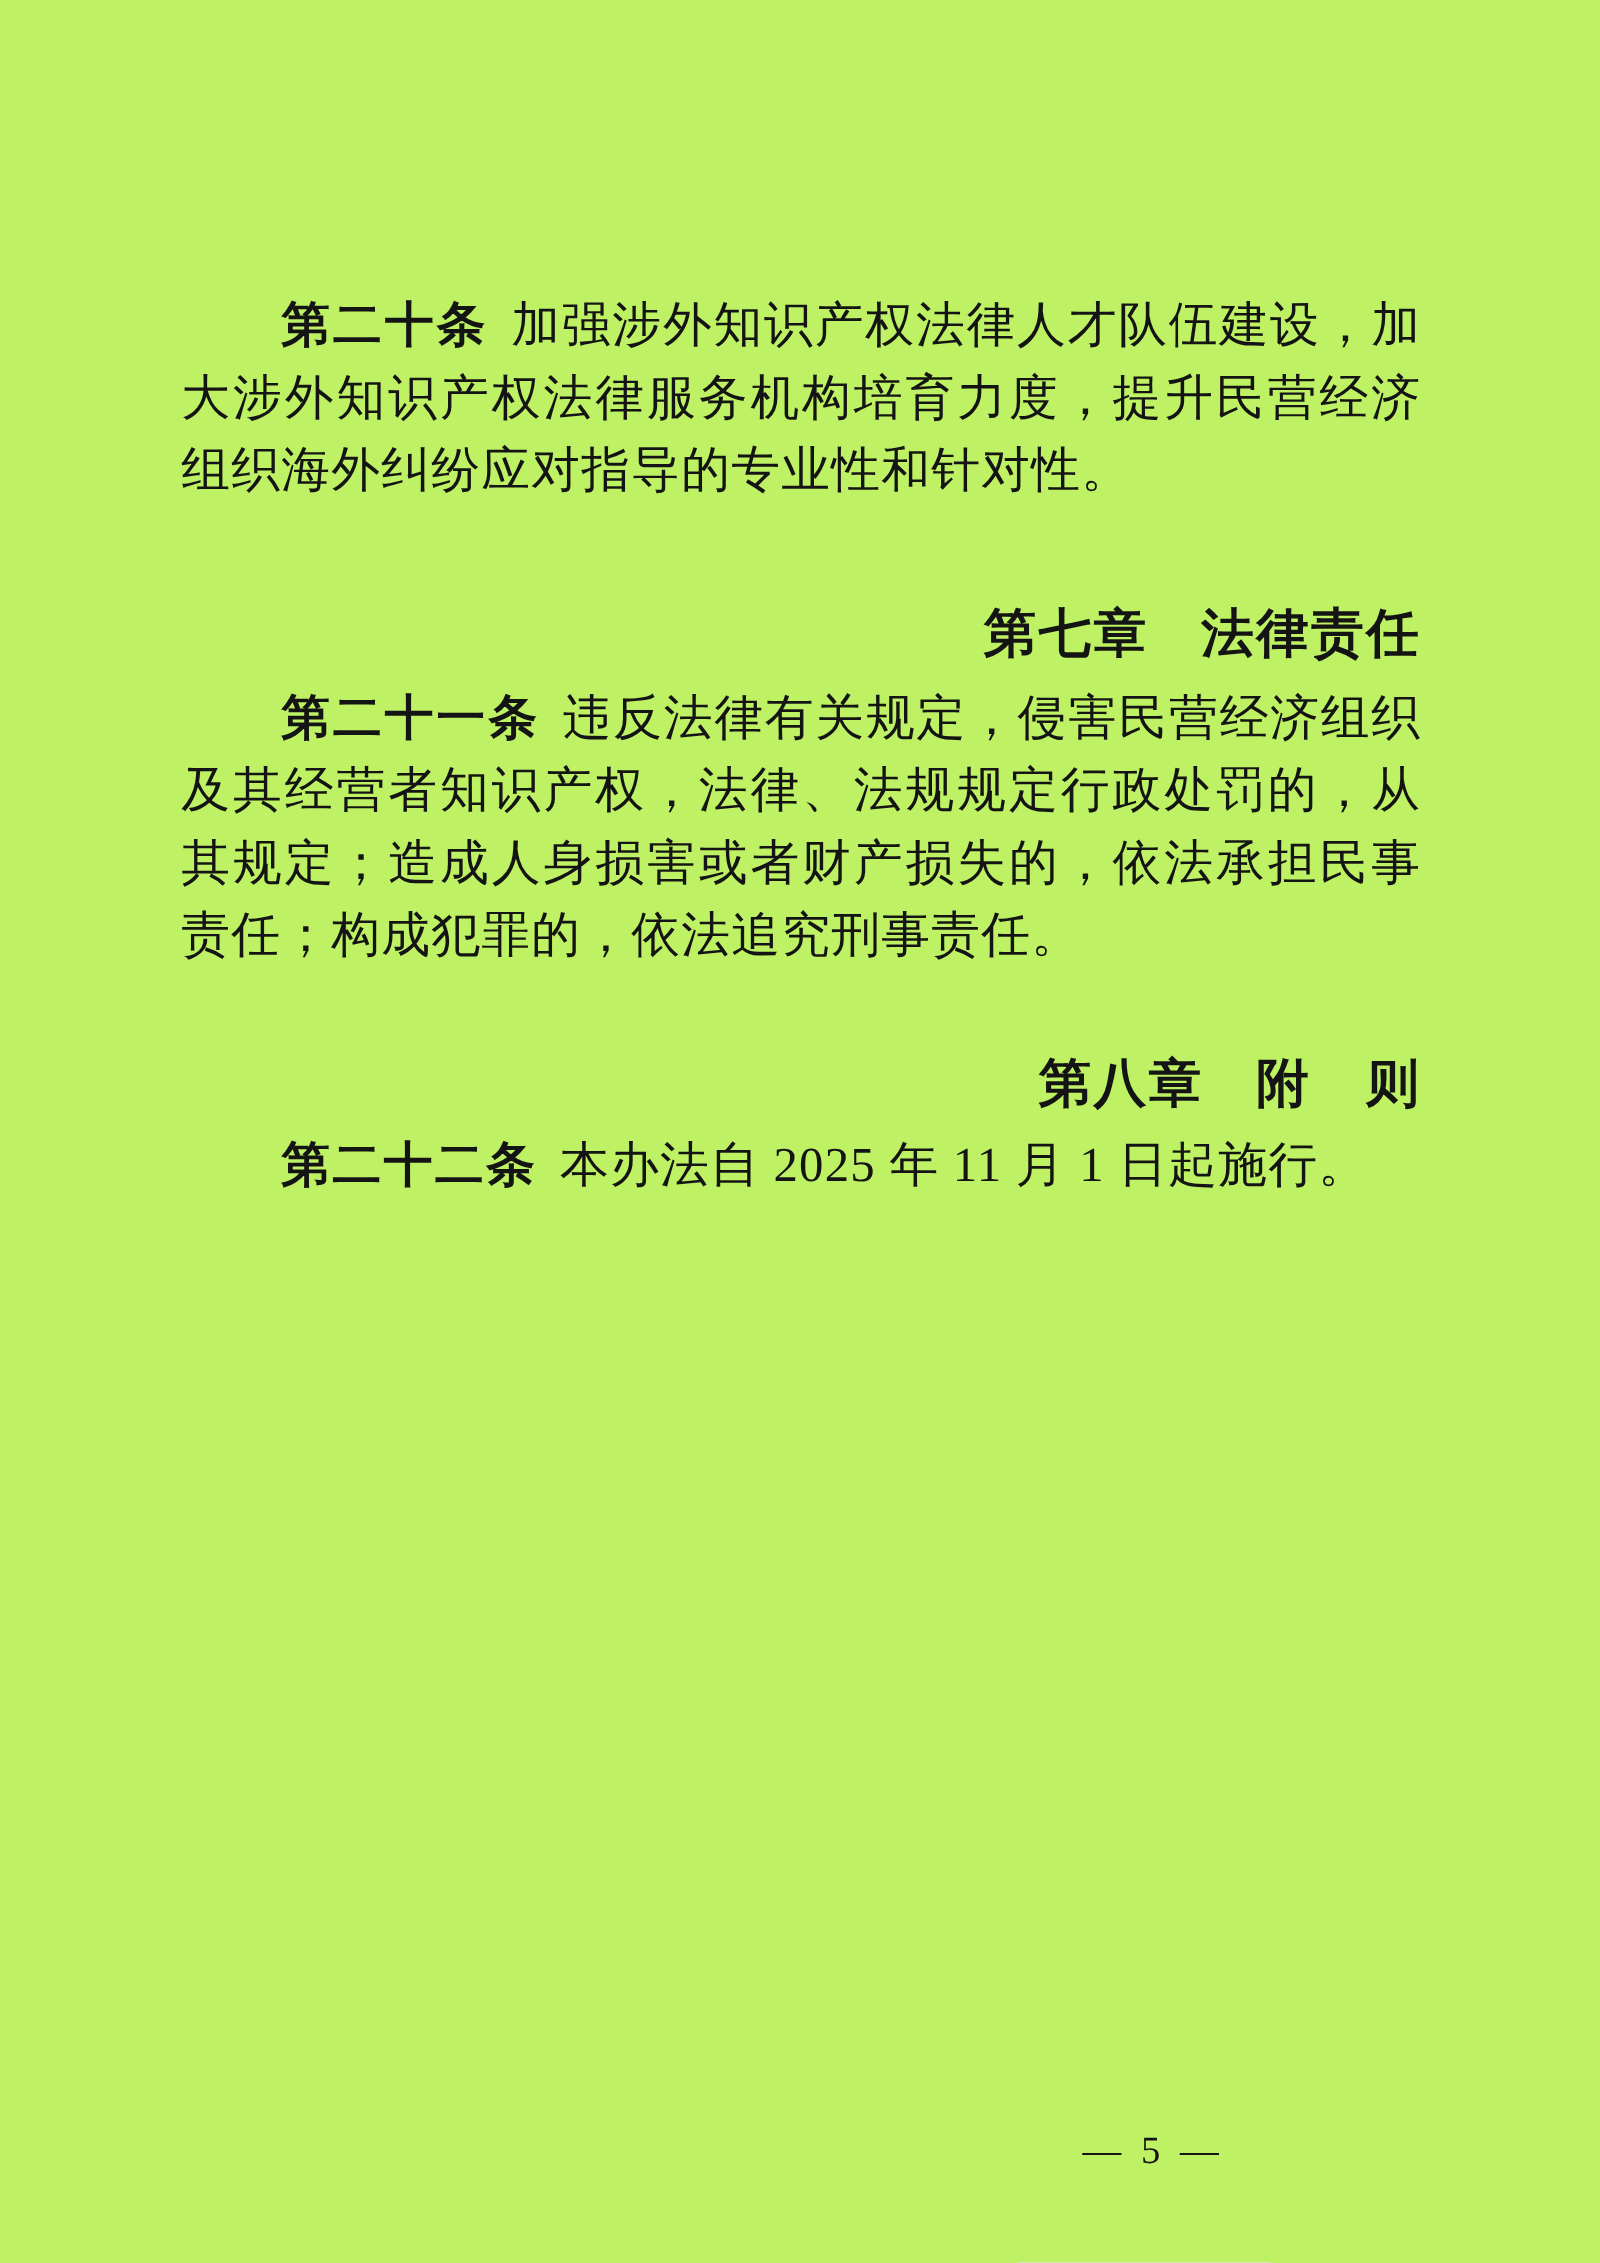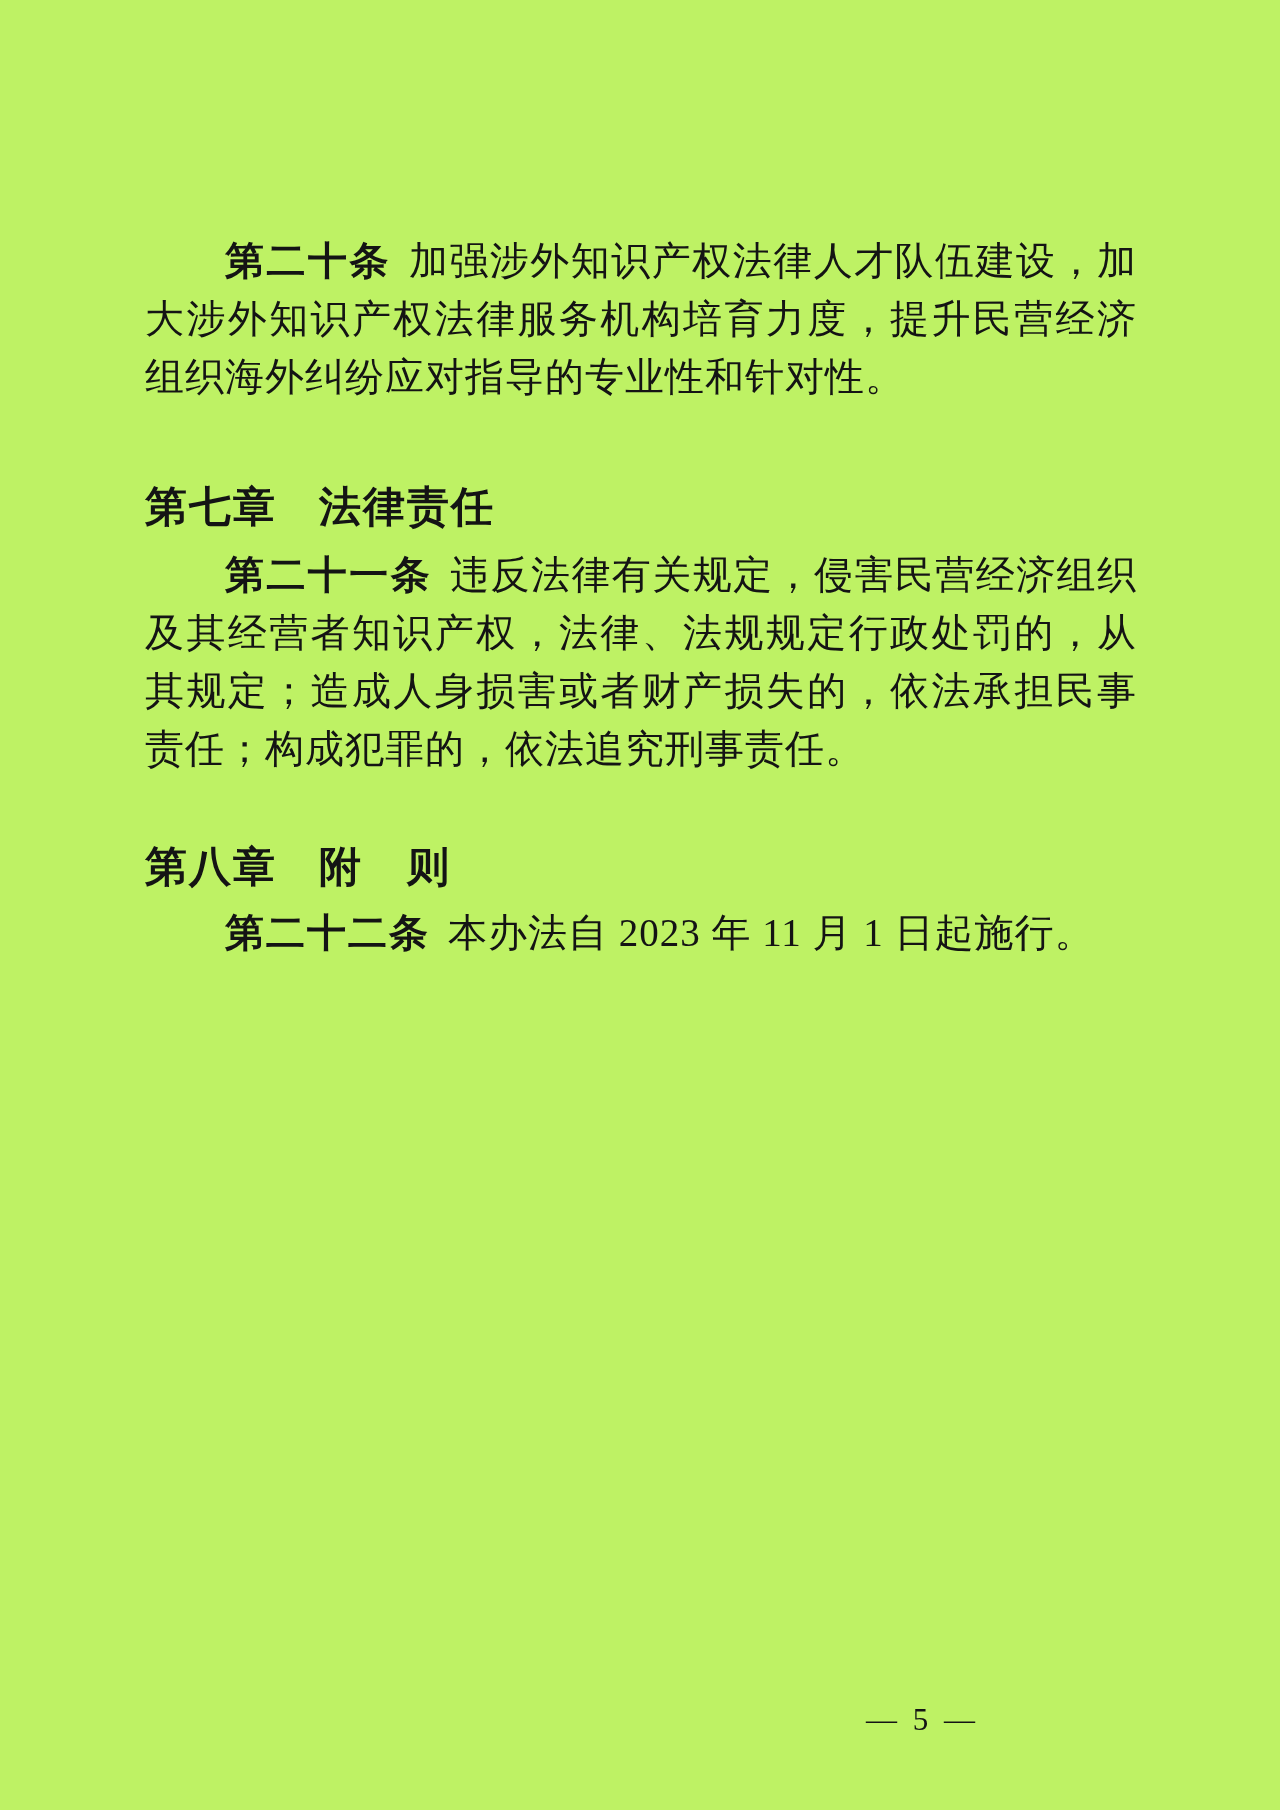--- a/index.html
+++ b/index.html
@@ -34,21 +34,21 @@
     font-family: "Liberation Sans", sans-serif;
     font-weight: 700;
     margin-right: 18px;
     letter-spacing: 2px;
   }
   .chapter-heading {
     font-family: "Liberation Sans", sans-serif;
     font-weight: 700;
     font-size: 42px;
     line-height: 50px;
-    text-align: left;
+    text-align: right;
     letter-spacing: 2px;
   }
   .chapter-number {
     margin-right: 42px;
   }
   .page-footer {
     position: absolute;
     top: 1702px;
     left: 866px;
     font-size: 31px;
@@ -73,18 +73,18 @@
 
   <div class="content-block chapter-heading" style="top: 842px;">
     <span class="chapter-number">第八章</span><span>附　则</span>
   </div>
 
   <div class="content-block body-para" style="top: 546px;">
     <span class="article-lead">第二十一条</span><span>违反法律有关规定，侵害民营经济组织及其经营者知识产权，法律、法规规定行政处罚的，从其规定；造成人身损害或者财产损失的，依法承担民事责任；构成犯罪的，依法追究刑事责任。</span>
   </div>
 
   <div class="content-block body-para" style="top: 904px;">
-    <span class="article-lead">第二十二条</span><span>本办法自 2023 年 11 月 1 日起施行。</span>
+    <span class="article-lead">第二十二条</span><span>本办法自 2025 年 11 月 1 日起施行。</span>
   </div>
 
   <div class="page-footer">— 5 —</div>
 
 </div>
 
 </body></html>

